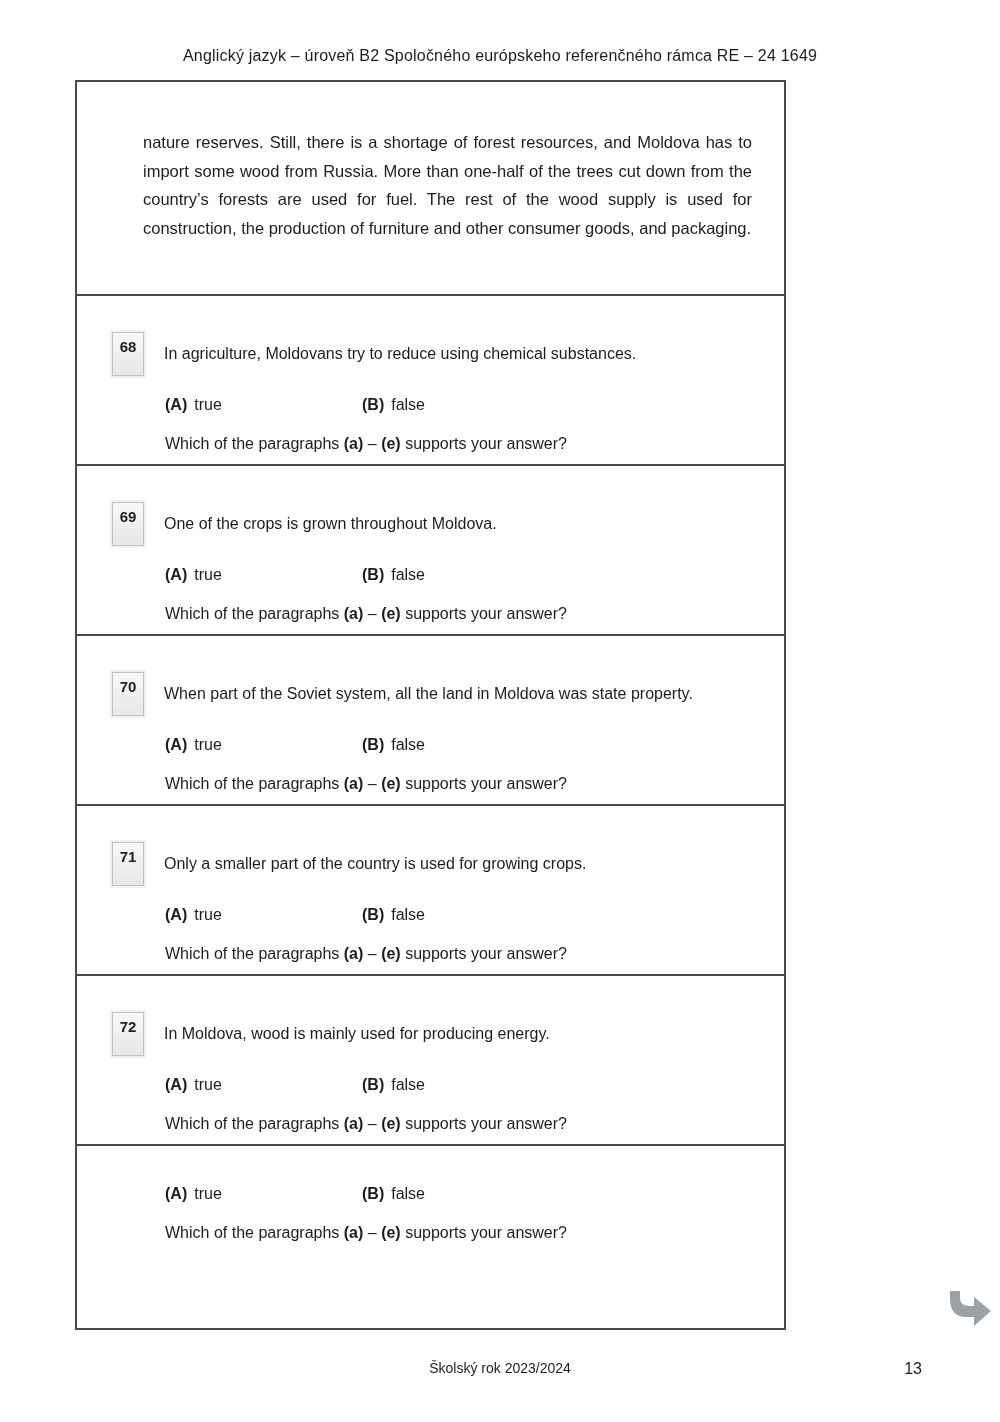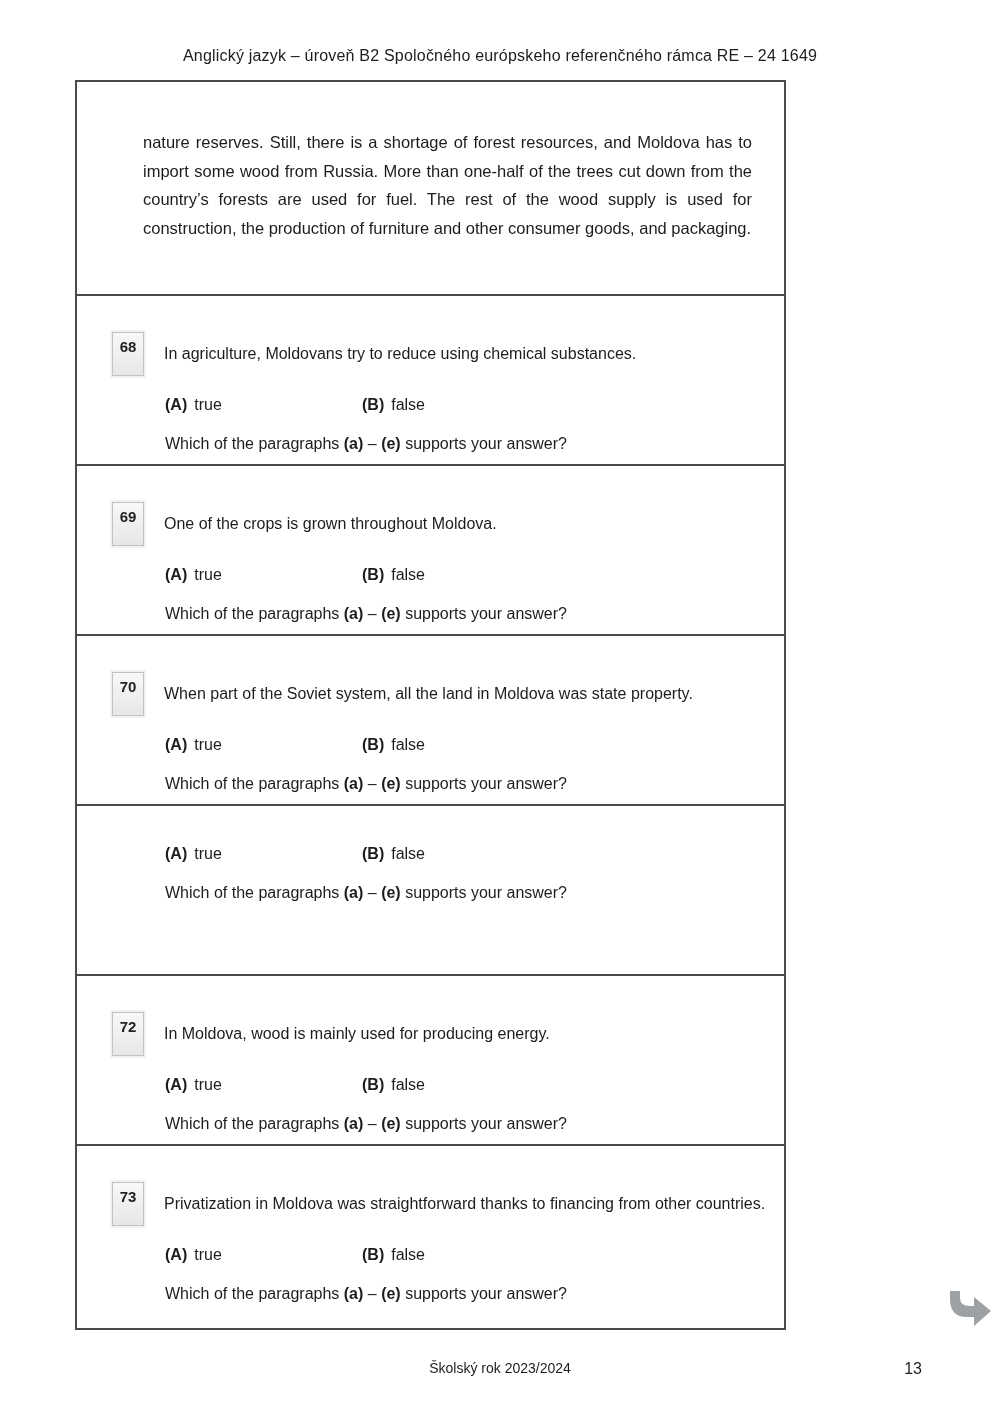--- a/index.html
+++ b/index.html
@@ -132,20 +132,23 @@
       </div>
       <div class="opt-row">
         <span class="opt opt-a"><b>(A)</b><span class="opt-text">true</span></span><span class="opt opt-b"><b>(B)</b><span class="opt-text">false</span></span>
       </div>
       <div class="which-row">
         <span>Which of the paragraphs </span><b>(a)</b><span> – </span><b>(e)</b><span> supports your answer?</span>
       </div>
     </section>
 
     <section class="question-block">
+      <div class="q-row">
+        <span class="q-badge">71</span><span class="q-text">Only a smaller part of the country is used for growing crops.</span>
+      </div>
       <div class="opt-row">
         <span class="opt opt-a"><b>(A)</b><span class="opt-text">true</span></span><span class="opt opt-b"><b>(B)</b><span class="opt-text">false</span></span>
       </div>
       <div class="which-row">
         <span>Which of the paragraphs </span><b>(a)</b><span> – </span><b>(e)</b><span> supports your answer?</span>
       </div>
     </section>
 
     <section class="question-block">
       <div class="q-row">
@@ -153,23 +156,20 @@
       </div>
       <div class="opt-row">
         <span class="opt opt-a"><b>(A)</b><span class="opt-text">true</span></span><span class="opt opt-b"><b>(B)</b><span class="opt-text">false</span></span>
       </div>
       <div class="which-row">
         <span>Which of the paragraphs </span><b>(a)</b><span> – </span><b>(e)</b><span> supports your answer?</span>
       </div>
     </section>
 
     <section class="question-block last">
-      <div class="q-row">
-        <span class="q-badge">73</span><span class="q-text">Privatization in Moldova was straightforward thanks to financing from other countries.</span>
-      </div>
       <div class="opt-row">
         <span class="opt opt-a"><b>(A)</b><span class="opt-text">true</span></span><span class="opt opt-b"><b>(B)</b><span class="opt-text">false</span></span>
       </div>
       <div class="which-row">
         <span>Which of the paragraphs </span><b>(a)</b><span> – </span><b>(e)</b><span> supports your answer?</span>
       </div>
     </section>
 
   </div>
 

